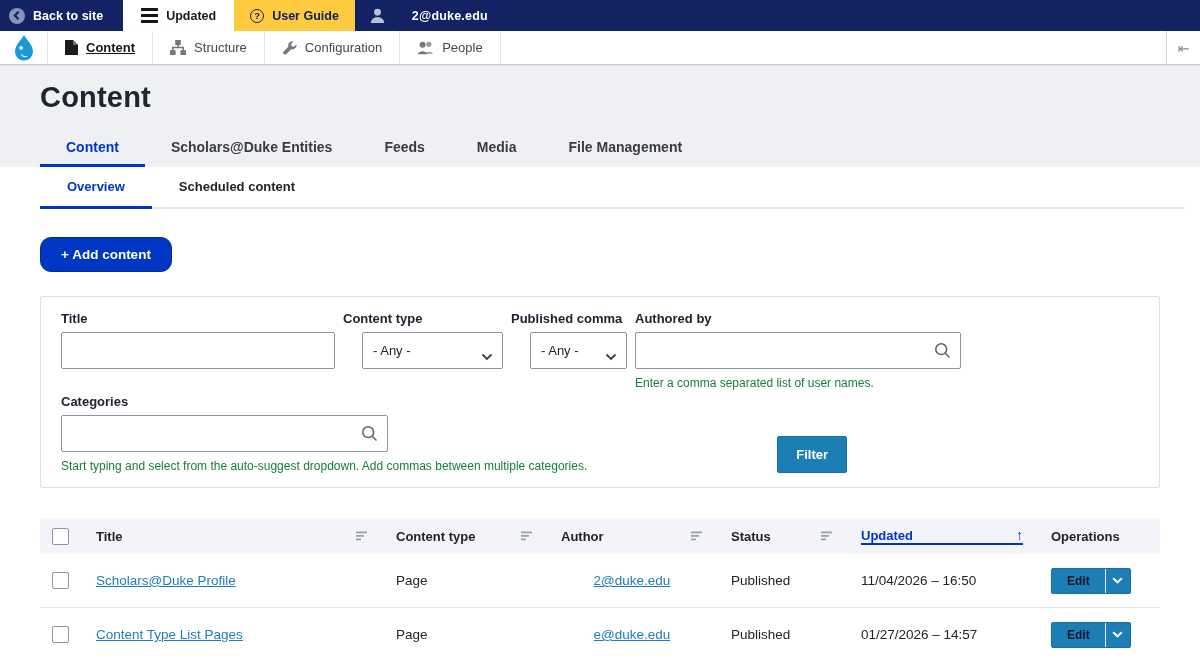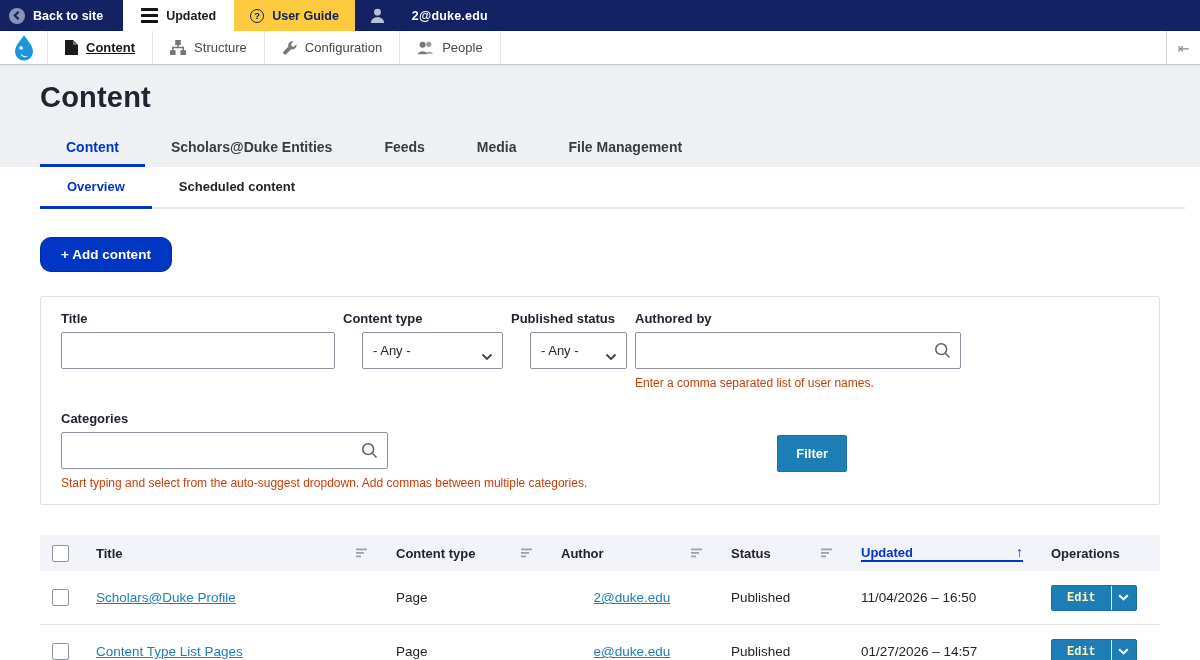--- a/index.html
+++ b/index.html
@@ -92,27 +92,27 @@
   .f-input, .f-select {
     height: 37px; border: 1px solid #8e929c; border-radius: 2px; background: #fff;
     font-size: 13px; padding: 0 10px; color: #232429; font-family: inherit;
   }
   .input-wrap { position: relative; display: flex; align-items: center; }
   .input-wrap .f-input { width: 100%; padding-right: 34px; }
   .input-icon { position: absolute; right: 10px; pointer-events: none; display: flex; }
   .f-select-wrap { position: relative; padding-left: 19px; }
   .f-select { -webkit-appearance: none; appearance: none; width: 100%; padding-right: 28px; cursor: pointer; }
   .sel-chev { position: absolute; right: 10px; top: 15px; pointer-events: none; }
-  .f-help { font-size: 12px; color: #c2410c; margin-top: 7px; }
+  .f-help { font-size: 12px; color: #15803d; margin-top: 7px; }
   .w-title { width: 274px; }
   .w-ctype { width: 160px; }
   .w-status { width: 116px; }
   .w-author { width: 326px; }
   .w-cats { width: 327px; }
-  .f-row2 { margin-top: 21px; display: flex; align-items: flex-start; }
+  .f-row2 { margin-top: 4px; display: flex; align-items: flex-end; }
   .btn-filter {
     height: 37px; padding: 0 18px; background: #1d7db5; color: #fff; font-size: 13px; font-weight: bold;
     border: 1px solid #1a6fa5; border-radius: 2px; cursor: pointer; font-family: inherit;
     margin-left: 190px; margin-top: 24px;
   }
 
   
   .content-table { margin-top: 30px; width: 1120px; font-size: 13.5px; }
   .t-grid { display: grid; grid-template-columns: 40px 300px 165px 170px 130px 190px 1fr; align-items: center; }
   .t-head { background: #f3f4f9; height: 36px; font-weight: bold; font-size: 13px; }
@@ -124,21 +124,21 @@
   .t-row { height: 54px; border-bottom: 1px solid #e4e4e7; }
   .checkbox {
     width: 17px; height: 17px; border: 1px solid #8f93a0; border-radius: 2px; background: #fff; cursor: pointer;
   }
   a.t-link { color: #1f7db8; text-decoration: underline; cursor: pointer; }
   .t-cell.center { justify-content: center; }
   .edit-btn {
     display: inline-flex; align-items: stretch; height: 26px; border-radius: 2px; overflow: hidden;
     border: 1px solid #1a6fa5; cursor: pointer; background: #1d7db5;
   }
-  .edit-main { padding: 0 15px; display: flex; align-items: center; color: #fef9c3; font-size: 12px; font-weight: bold; font-family: Liberation Mono, monospace; }
+  .edit-main { padding: 0 15px; display: flex; align-items: center; color: #0f172a; font-size: 12px; font-weight: bold; }
   .edit-divider { width: 1px; background: rgba(255,255,255,0.85); margin: 0; }
   .edit-caret { width: 24px; display: flex; align-items: center; justify-content: center; background: #1d7db5; }
 
   .sort-icon { flex: 0 0 auto; }
 </style>
 </head>
 <body>
 
 <div class="toolbar-top">
   <div class="tb-item tb-back">
@@ -253,21 +253,21 @@
             <option>- Any -</option>
           </select>
           <span class="sel-chev">
             <svg width="12" height="8" viewBox="0 0 12 8">
                 <polyline points="1.5,1.5 6,6 10.5,1.5" fill="none" stroke="#3f4045" stroke-width="1.8"></polyline>
               </svg>
           </span>
         </div>
       </div>
       <div class="f-field">
-        <label class="f-label">Published status</label>
+        <label class="f-label">Published comma</label>
         <div class="f-select-wrap w-status">
           <select class="f-select">
             <option>- Any -</option>
           </select>
           <span class="sel-chev">
             <svg width="12" height="8" viewBox="0 0 12 8">
                 <polyline points="1.5,1.5 6,6 10.5,1.5" fill="none" stroke="#3f4045" stroke-width="1.8"></polyline>
               </svg>
           </span>
         </div>

